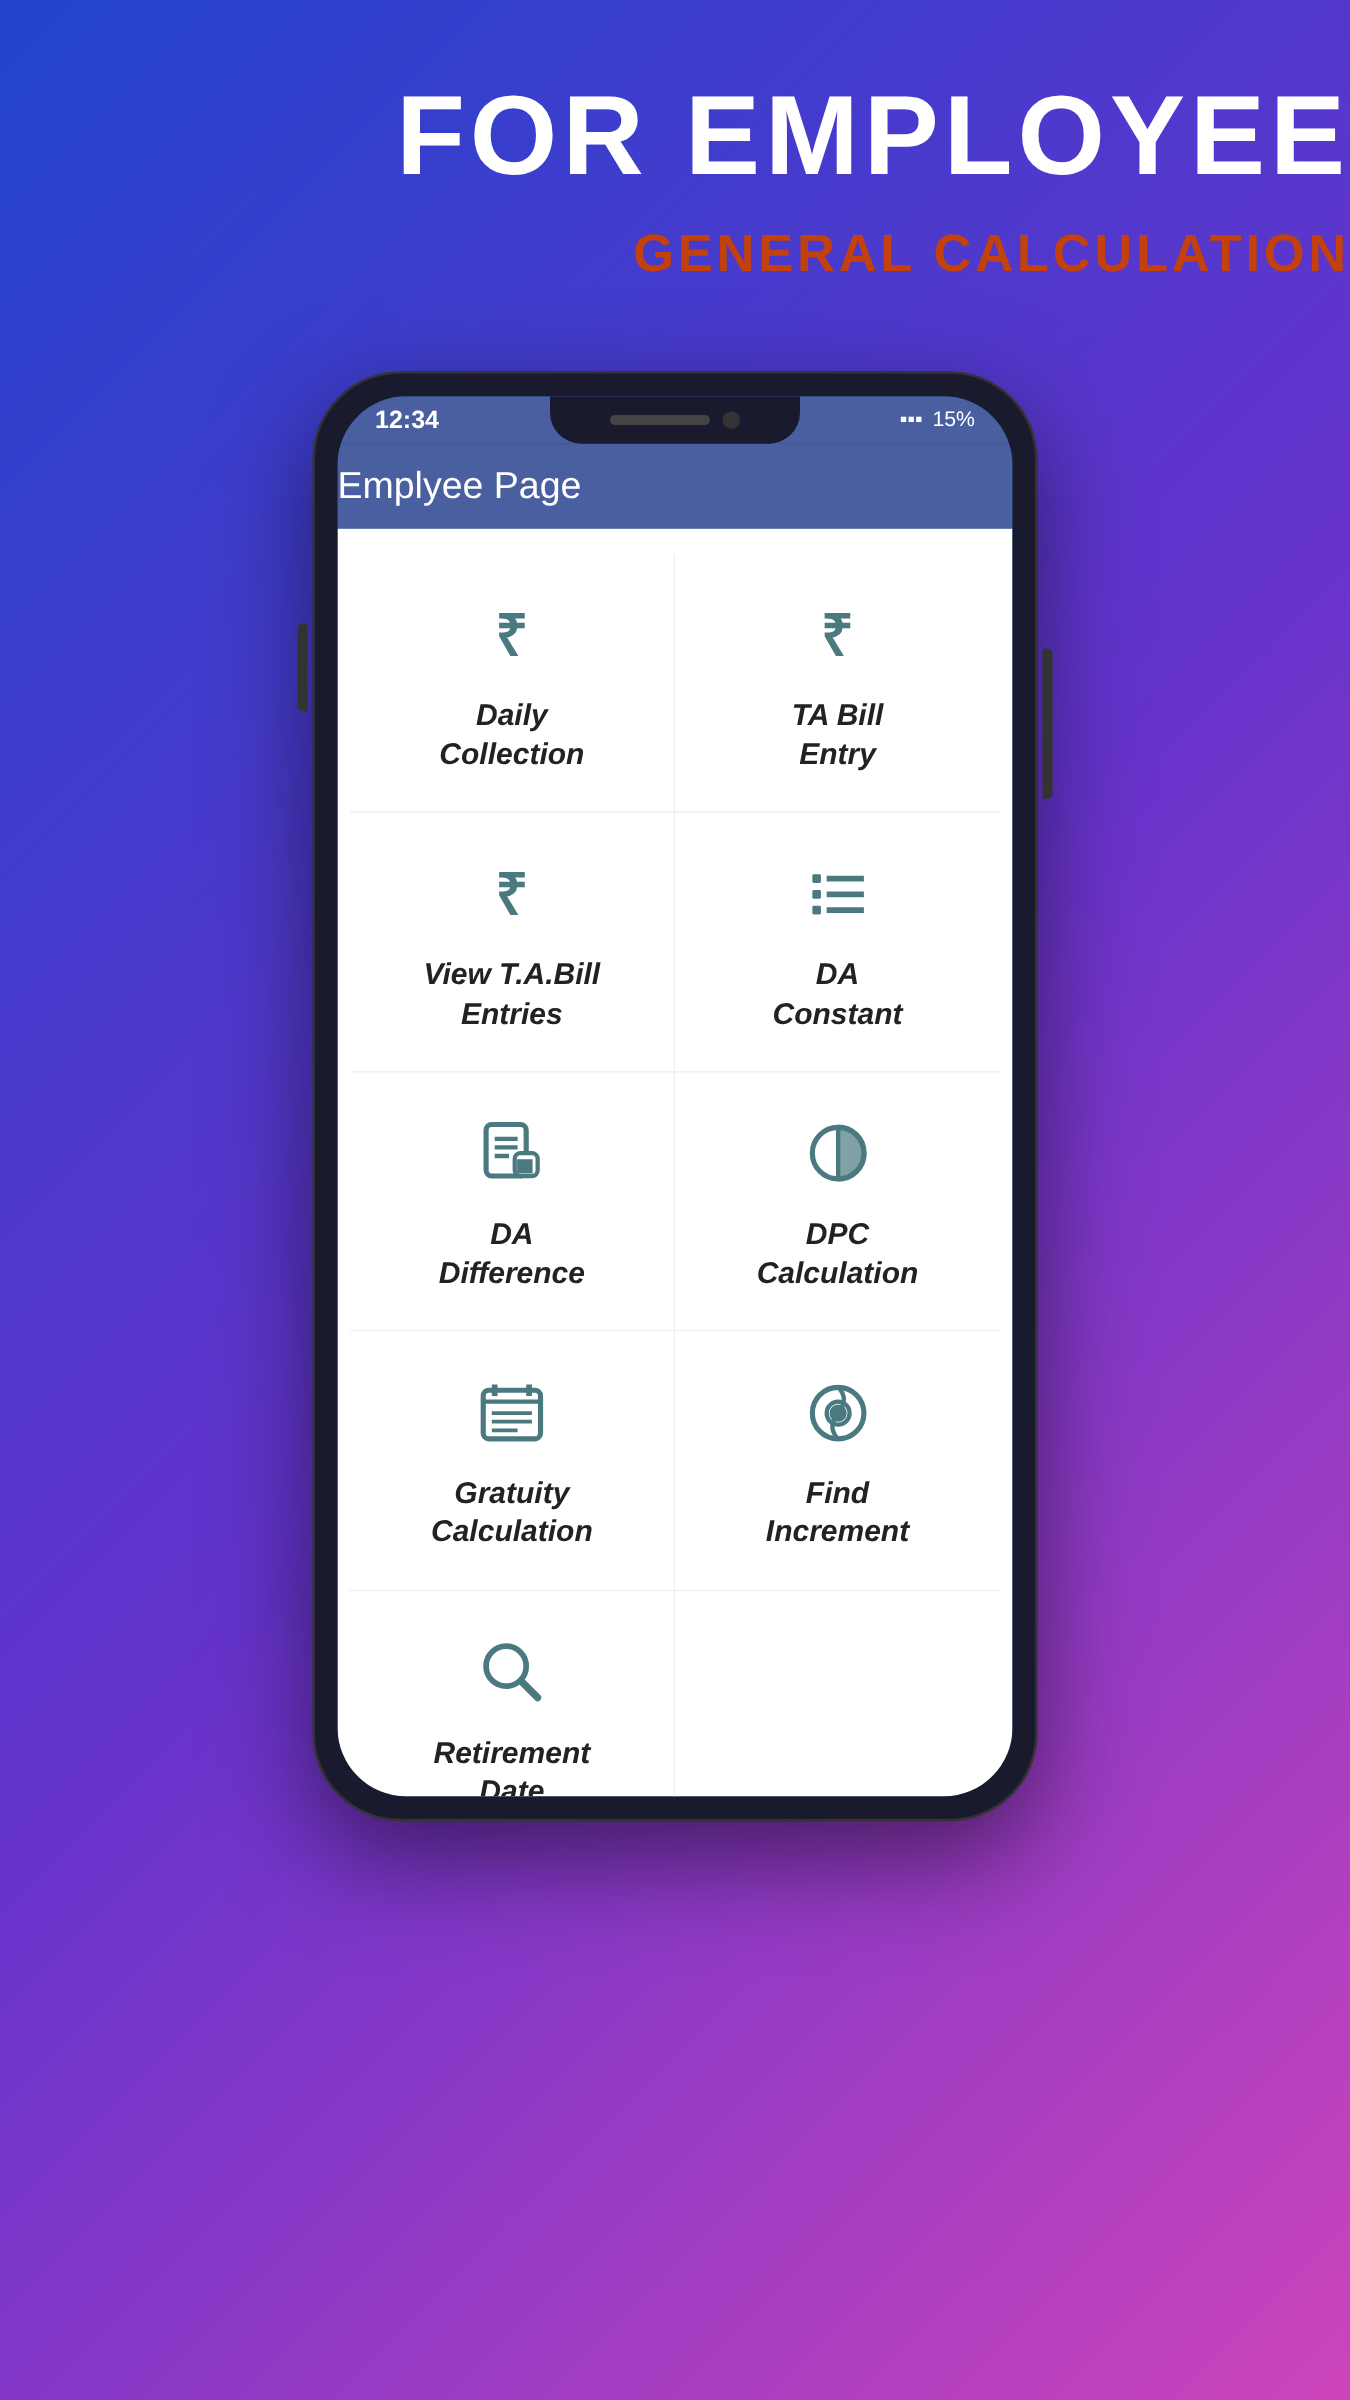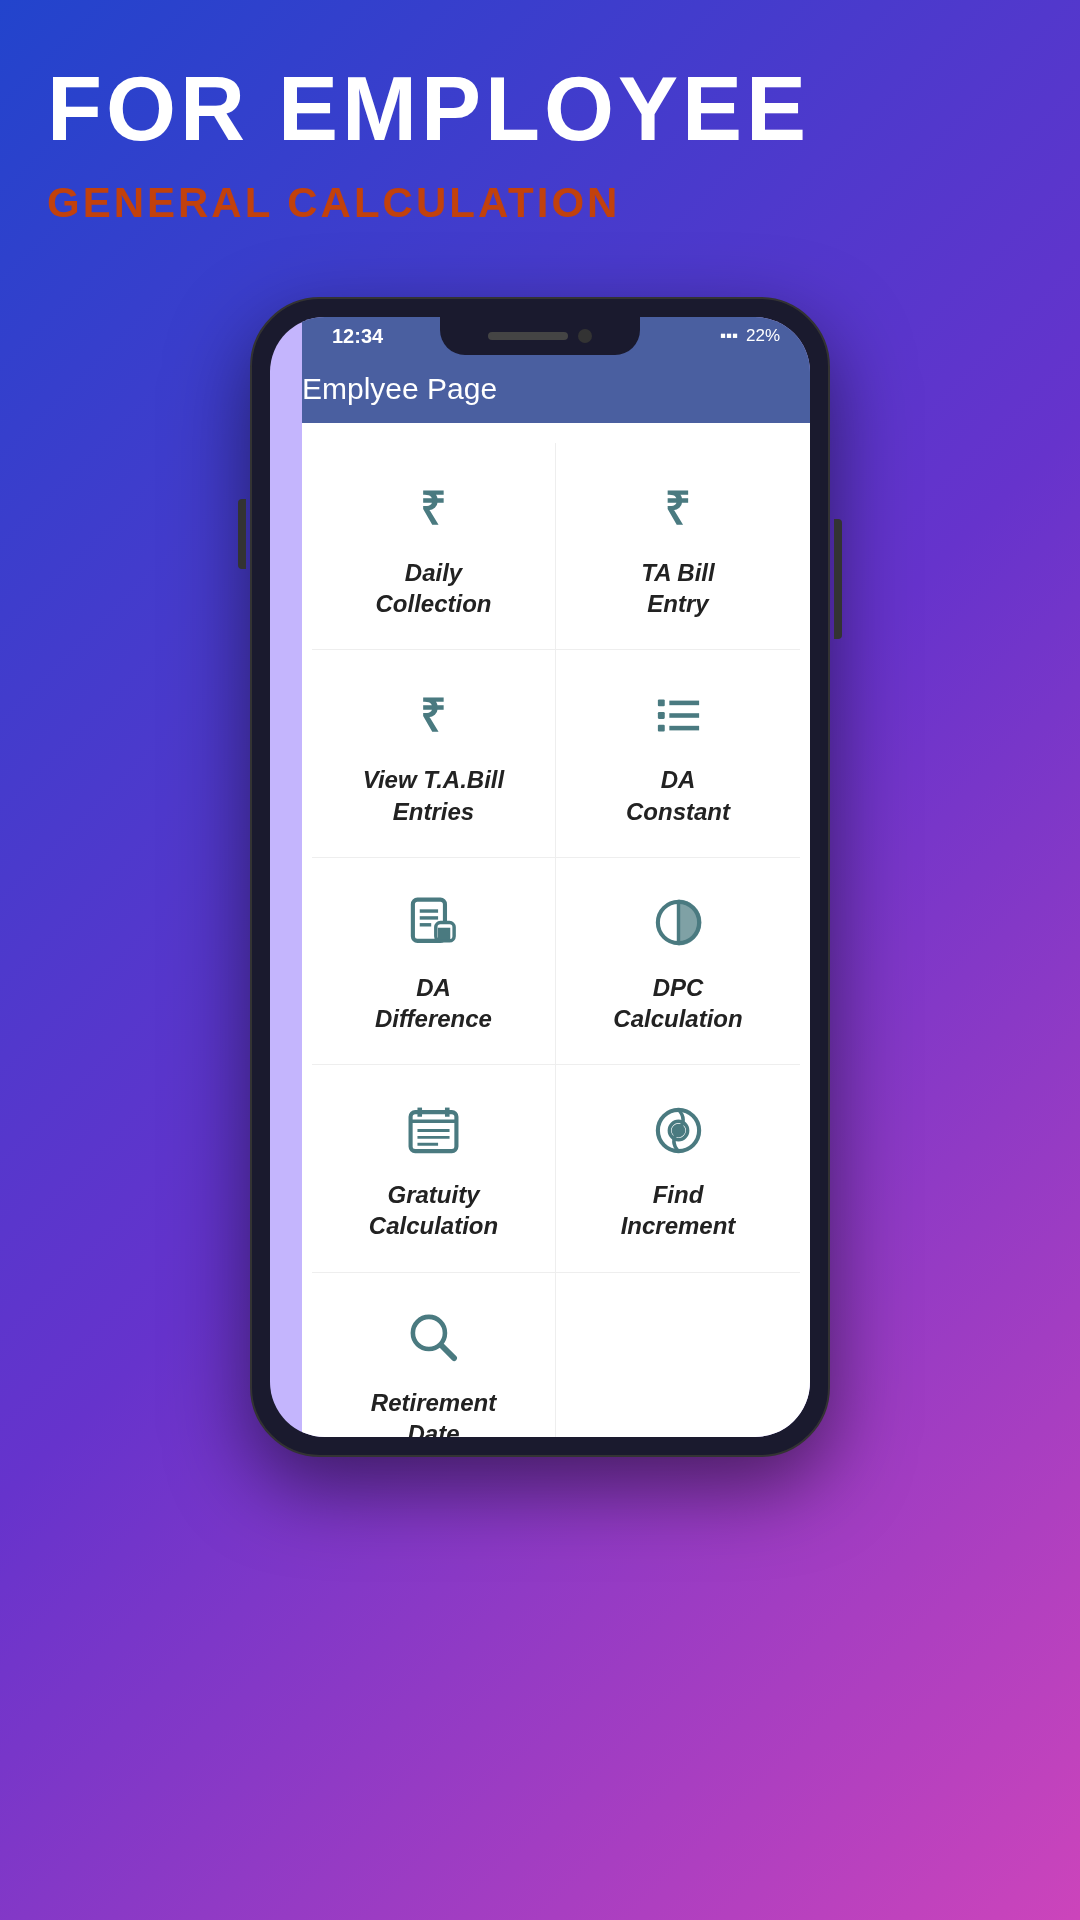--- a/index.html
+++ b/index.html
@@ -11,24 +11,23 @@
       background: linear-gradient(135deg, #2244cc 0%, #6633cc 50%, #cc44bb 100%);
       display: flex;
       flex-direction: column;
       align-items: center;
       font-family: 'Arial', sans-serif;
       overflow: hidden;
     }
 
     .header-section {
       width: 100%;
-      text-align: left;
+      text-align: right;
       padding-top: 60px;
       padding-bottom: 30px;
-      padding-left: 47px;
     }
 
     .main-title {
       font-size: 90px;
       font-weight: 900;
       color: white;
       letter-spacing: 4px;
       line-height: 1.1;
     }
 
@@ -48,25 +47,24 @@
       padding: 18px;
       margin-top: 40px;
       position: relative;
       box-shadow: 0 30px 80px rgba(0,0,0,0.5);
       border: 2px solid #333;
     }
 
     .phone-inner {
       width: 100%;
       height: 100%;
-      background: #c4b5fd;
+      background: #0c4a6e;
       border-radius: 55px;
       overflow: hidden;
       position: relative;
-      padding-left: 32px;
     }
 
     
     .phone-container::before {
       content: '';
       position: absolute;
       left: -14px;
       top: 200px;
       width: 8px;
       height: 70px;
@@ -232,21 +230,21 @@
 
     <div class="notch">
       <div class="notch-speaker"></div>
       <div class="notch-camera"></div>
     </div>
 
     <div class="status-bar">
       <span class="status-time">12:34</span>
       <div class="status-icons">
         <span style="font-size:17px;">▪▪▪</span>
-        <span style="font-size:17px;">22%</span>
+        <span style="font-size:17px;">15%</span>
       </div>
     </div>
 
     <div class="app-header">
       <span class="app-header-title">Emplyee Page</span>
     </div>
 
     <div class="content-area">
       <div class="grid">
 

